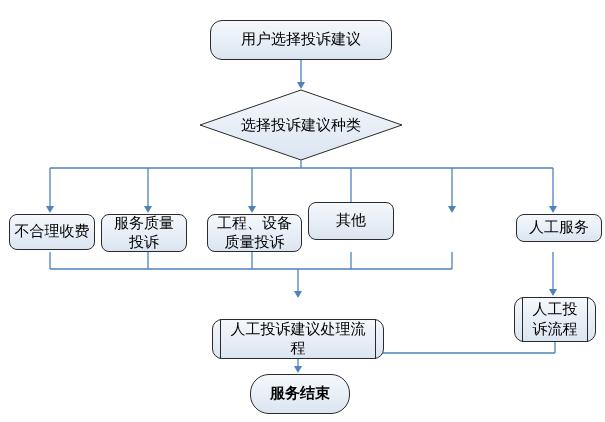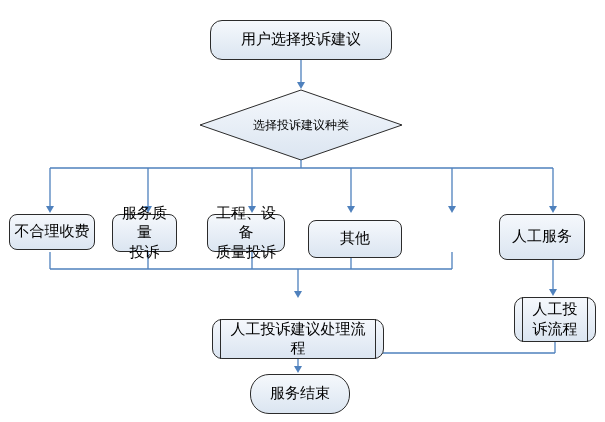--- a/index.html
+++ b/index.html
@@ -18,21 +18,21 @@
     display:flex; align-items:center; justify-content:center;
     text-align:center; font-size:15px; line-height:1.3; color:var(--text,#000);
     background:linear-gradient(180deg,var(--node-fill-top,#f5f8fc) 0%,var(--node-fill-bottom,#dbe5f1) 100%);
     border:1px solid var(--node-border,#2b2b2b);
     border-radius:8px; white-space:pre-line; padding:1px 2px;
   }
   .terminator-start { border-radius:12px; }
   .terminator-end { border-radius:19px; }
   .diamond-label {
     position:absolute; display:flex; align-items:center; justify-content:center;
-    text-align:center; font-size:12px; color:var(--text,#000);
+    text-align:center; font-size:15px; color:var(--text,#000);
   }
   .side-lines {
     position:absolute; top:-1px; bottom:-1px; left:7px; right:7px;
     border-left:1px solid var(--node-border,#2b2b2b);
     border-right:1px solid var(--node-border,#2b2b2b);
     pointer-events:none;
   }
   .predef { padding:1px 12px; }
 </style>
 </head>
@@ -75,33 +75,33 @@
       <polygon class="arrow" points="549,289 557,289 553,296"></polygon>
       <polygon class="arrow" points="294,366 302,366 298,373"></polygon>
     </g>
   </svg>
 
   <div class="node terminator-start" style="left:210px; top:20px; width:182px; height:40px;">用户选择投诉建议</div>
 
   <div class="diamond-label" style="left:200px; top:90px; width:202px; height:70px;">选择投诉建议种类</div>
 
   <div class="node" style="left:9px; top:214px; width:86px; height:36px;">不合理收费</div>
-  <div class="node" style="left:112px; top:214px; width:65px; height:38px;text-align:center;">服务质量
+  <div class="node" style="left:101px; top:214px; width:86px; height:38px;text-align:center;">服务质量
 投诉</div>
-  <div class="node" style="left:207px; top:214px; width:78px; height:38px;">工程、设备
+  <div class="node" style="left:207px; top:214px; width:95px; height:38px;">工程、设备
 质量投诉</div>
-  <div class="node" style="left:308px; top:220px; width:94px; height:38px;">其他</div>
-  <div class="node" style="left:499px; top:214px; width:86px; height:46px;">人工服务</div>
+  <div class="node" style="left:308px; top:202px; width:86px; height:38px;">其他</div>
+  <div class="node" style="left:516px; top:214px; width:86px; height:28px;">人工服务</div>
 
   <div class="node predef" style="left:212px; top:299px; width:172px; height:40px; border-radius:10px;margin-top:20px;">
     <span>人工投诉建议处理流程</span>
     <i class="side-lines"></i>
   </div>
 
   <div class="node predef" style="left:514px; top:297px; width:82px; height:45px; border-radius:10px;text-align:center;">
     <span>人工投
 诉流程</span>
     <i class="side-lines"></i>
   </div>
 
-  <div class="node terminator-end" style="left:250px; top:374px; width:100px; height:40px;">服务结束</div>
+  <div class="node terminator-end" style="left:250px; top:374px; width:100px; height:40px;font-weight:bold;">服务结束</div>
 
 </div>
 
 </body></html>

